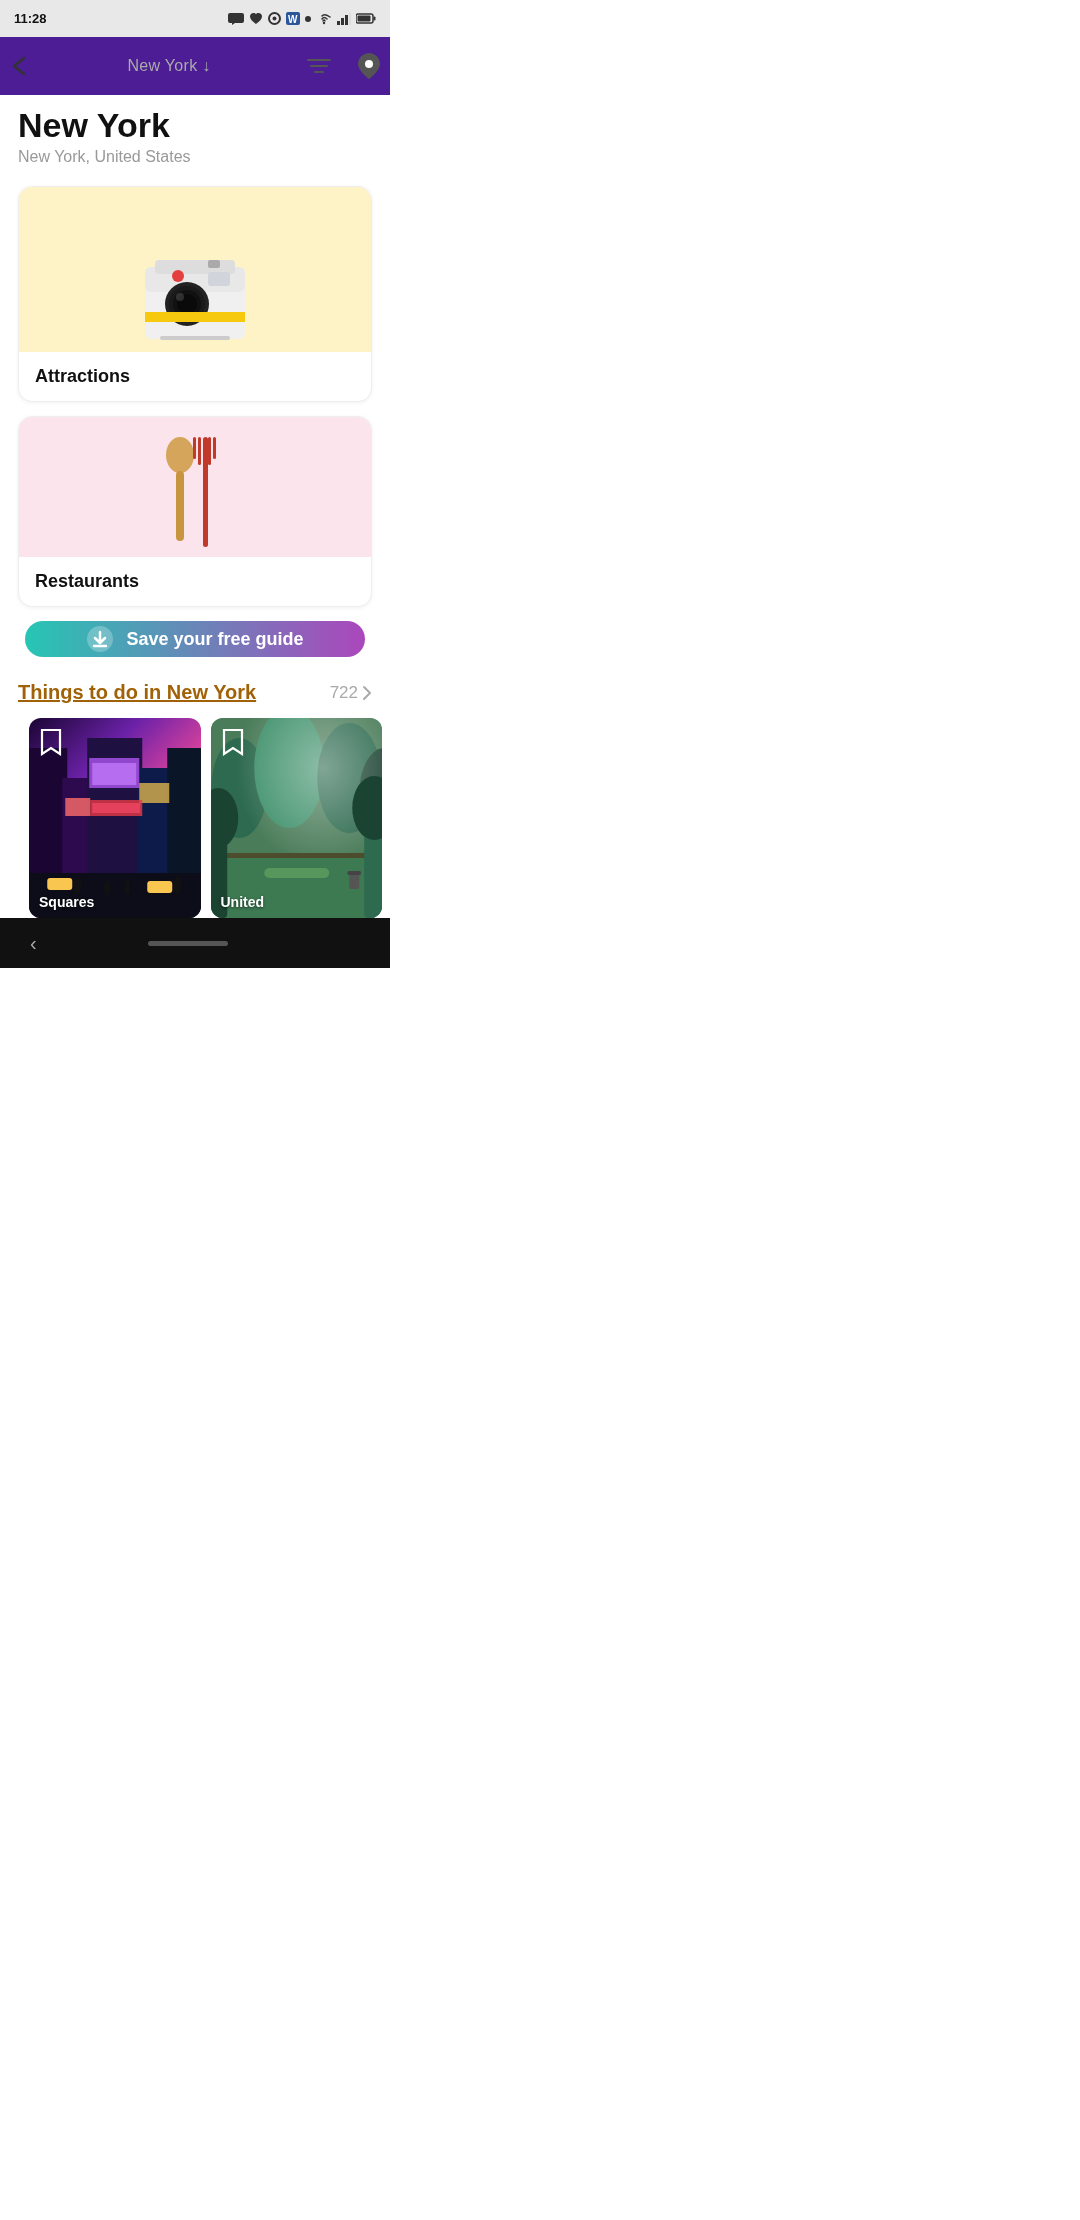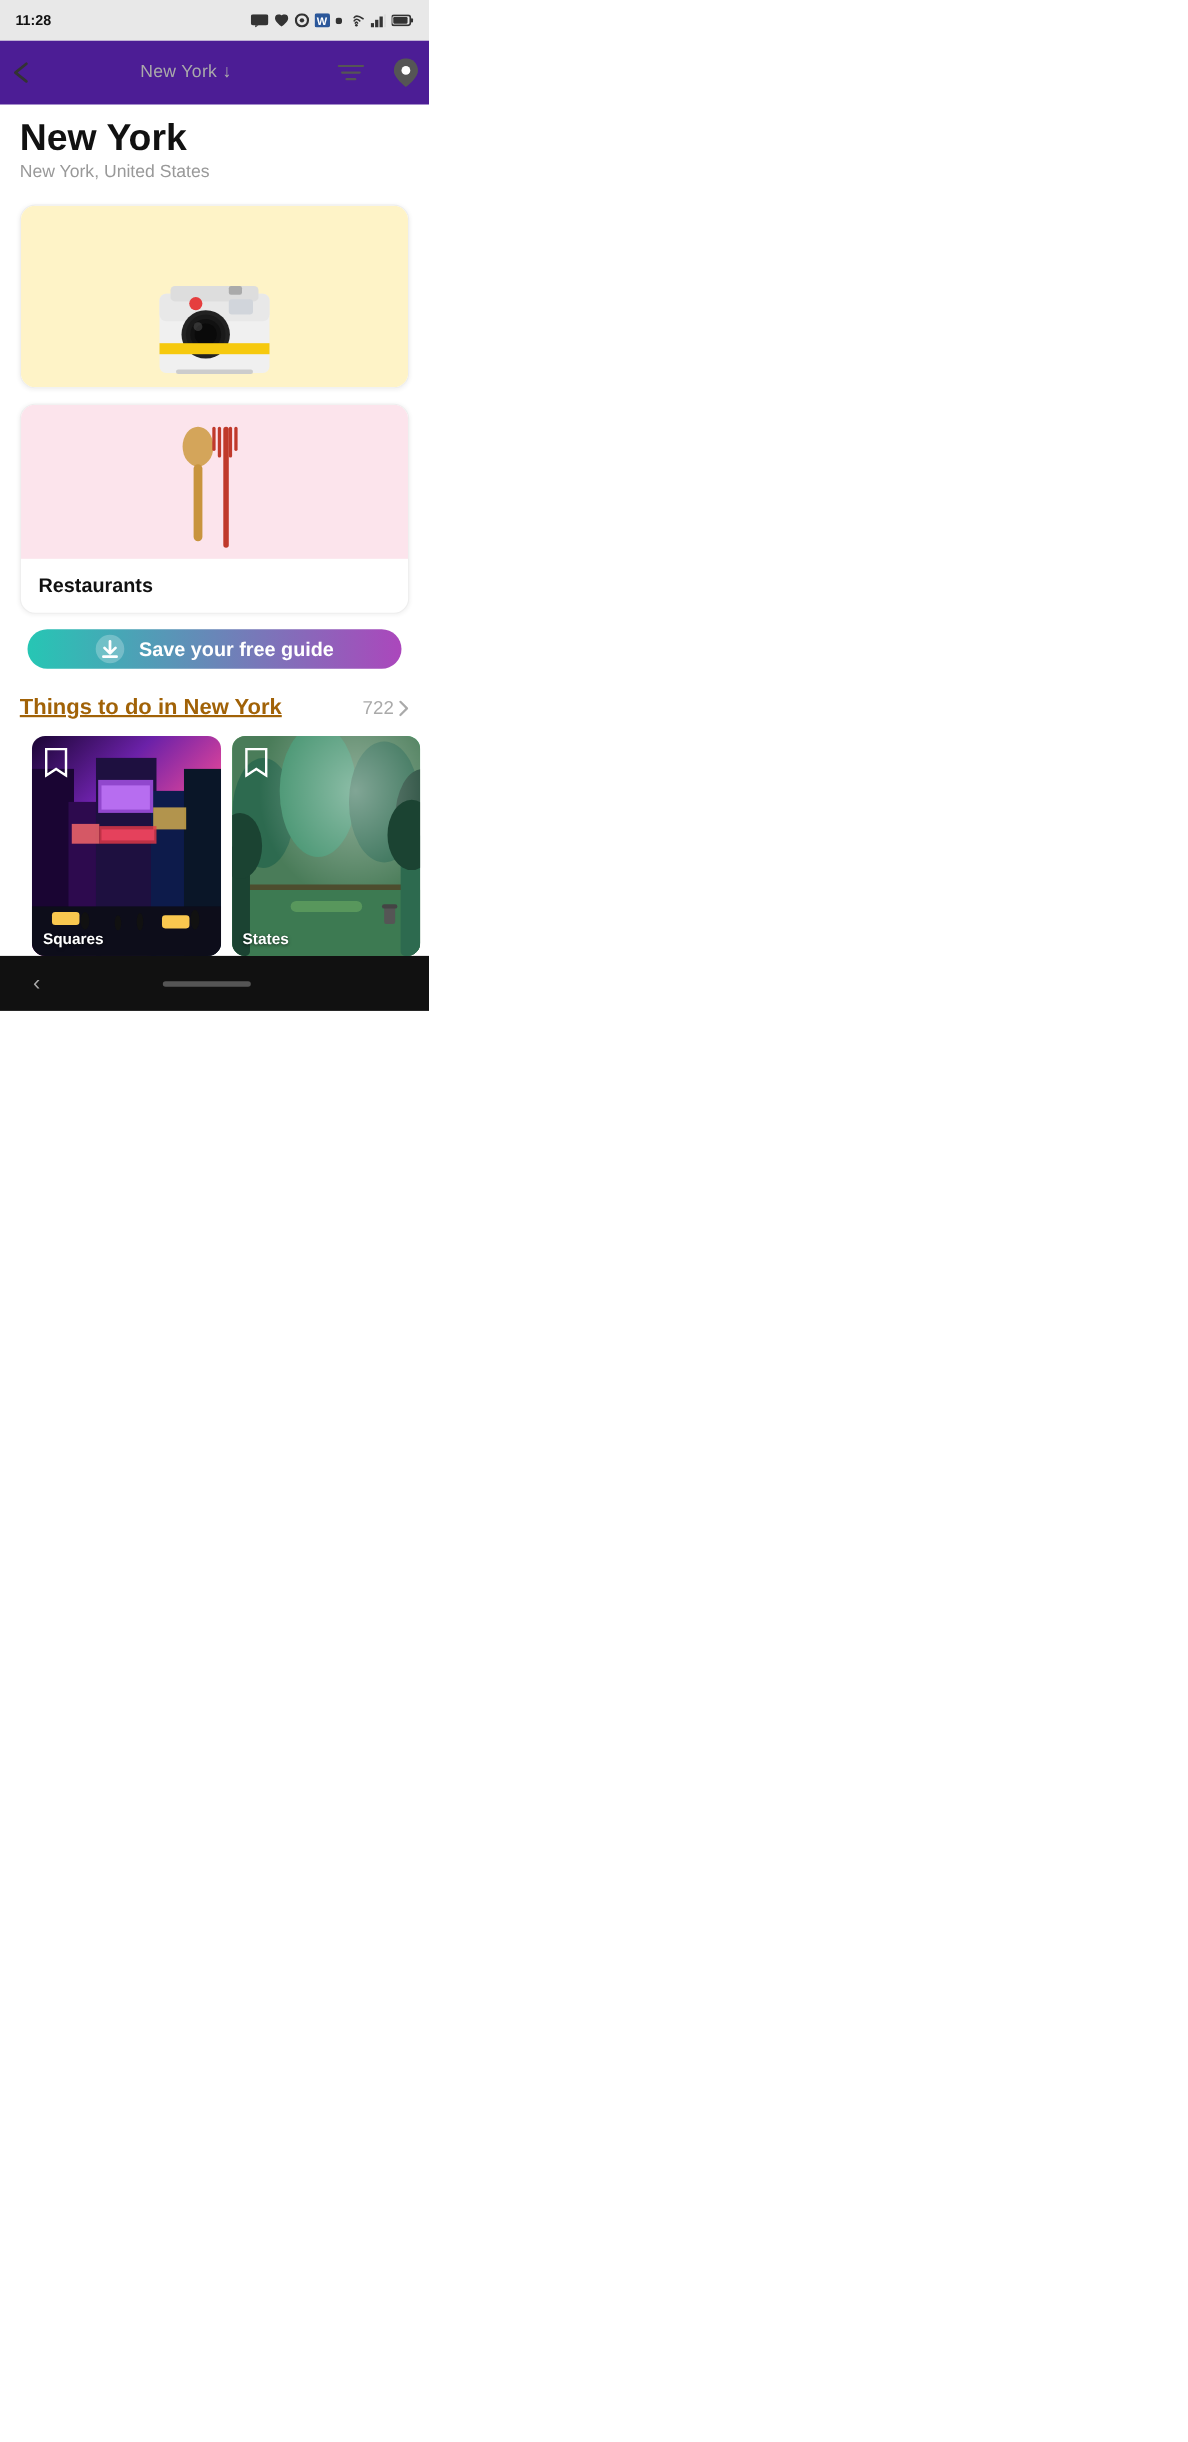--- a/index.html
+++ b/index.html
@@ -354,20 +354,21 @@
 
         <rect x="78" y="40" width="22" height="14" rx="3" fill="#d1d5db"></rect>
 
         <rect x="78" y="28" width="12" height="8" rx="2" fill="#aaa"></rect>
 
         <rect x="30" y="104" width="70" height="4" rx="2" fill="#ccc"></rect>
 
         <circle cx="50" cy="65" r="4" fill="rgba(255,255,255,0.15)"></circle>
       </svg>
     </div>
+    <div class="card-label">Attractions</div>
   </div>
 
   <div class="cards-row">
 
     <div class="card">
       <div class="card-image card-image-restaurants">
 
         <svg class="cutlery-svg" viewBox="0 0 100 130">
 
           <ellipse cx="35" cy="28" rx="14" ry="18" fill="#d4a55a"></ellipse>
@@ -478,21 +479,21 @@
         <rect x="140" y="155" width="10" height="16" rx="2" fill="#555"></rect>
         <rect x="138" y="153" width="14" height="4" rx="2" fill="#444"></rect>
       </svg>
     </div>
 
     <div class="bookmark-icon">
       <svg width="24" height="28" viewBox="0 0 24 28">
         <path d="M3 2 L21 2 L21 26 L12 20 L3 26 Z" fill="none" stroke="white" stroke-width="2.2"></path>
       </svg>
     </div>
-    <div class="photo-label">States</div>
+    <div class="photo-label">United</div>
   </div>
 </div>
 
 <div class="bottom-bar">
   <span class="bottom-chevron">‹</span>
   <div class="bottom-bar-pill"></div>
   <span style="width:20px"></span>
 </div>
 
 </body></html>

